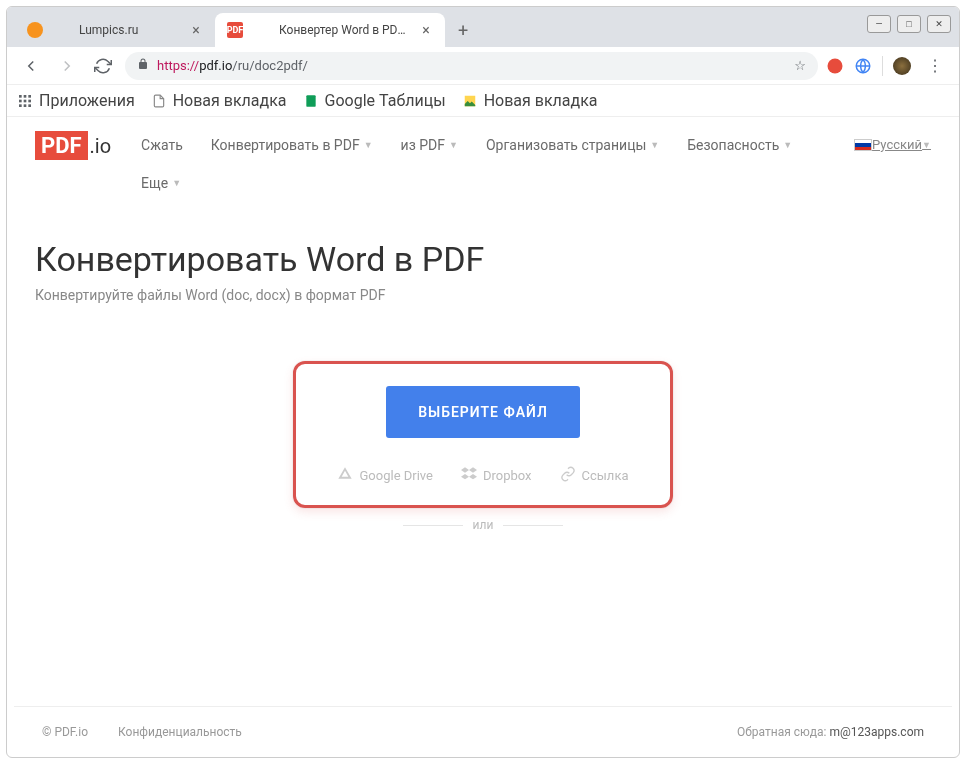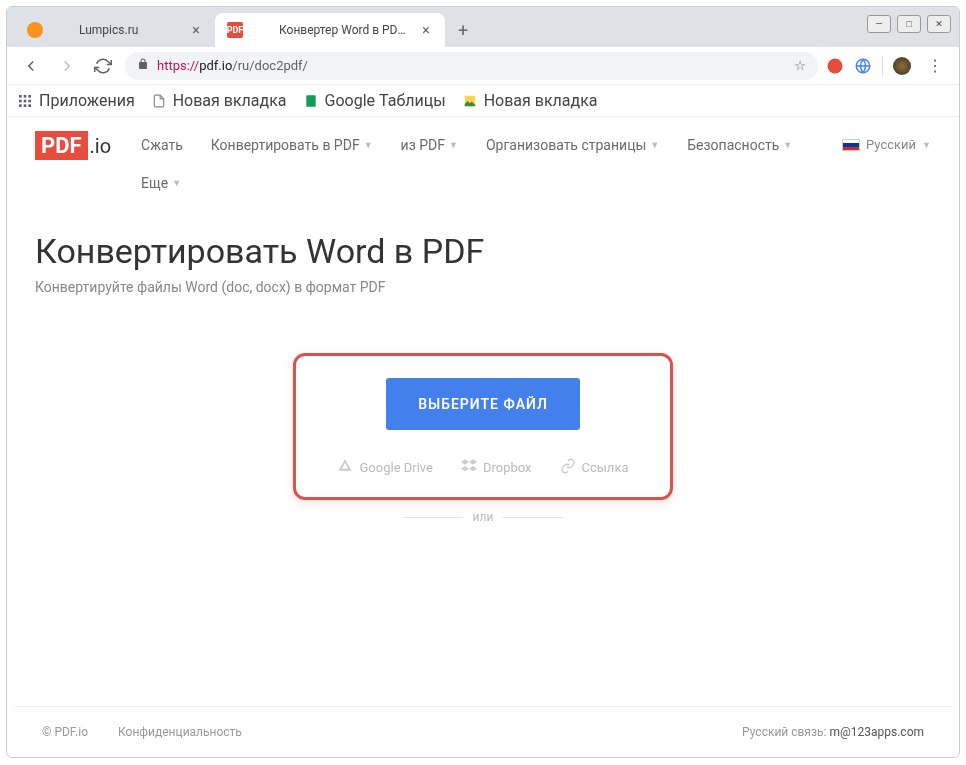--- a/index.html
+++ b/index.html
@@ -41,25 +41,25 @@
 .page { background: #fff; }
 .header { display: flex; align-items: flex-start; padding: 14px 28px 10px; gap: 30px; }
 .logo { font-size: 22px; font-weight: bold; display: flex; align-items: center; }
 .logo-pdf { background: #e74c3c; color: #fff; padding: 2px 6px; }
 .logo-io { color: #333; font-weight: 400; margin-left: 2px; font-size: 20px; }
 
 .nav { display: flex; flex-wrap: wrap; gap: 22px 28px; flex: 1; padding-top: 6px; }
 .nav-item { color: #6b6b6b; font-size: 14px; cursor: pointer; display: flex; align-items: center; gap: 4px; }
 .caret { font-size: 9px; color: #bbb; }
 
-.lang-switch { display: flex; align-items: center; gap: 6px; font-size: 13px; color: #888; cursor: pointer; padding-top: 6px; }
+.lang-switch { display: flex; align-items: center; font-size: 13px; color: #888; cursor: pointer; padding-top: 6px; text-decoration: underline; }
 .flag { width: 18px; height: 12px; background: linear-gradient(to bottom, #fff 33%, #0039a6 33%, #0039a6 66%, #d52b1e 66%); border: 1px solid #ccc; }
 
 .hero { padding: 30px 28px 10px; }
-.hero h1 { font-size: 34px; font-weight: 400; color: #333; margin-bottom: 8px; }
+.hero h1 { font-size: 34px; font-weight: 400; color: #333; margin-bottom: 8px; margin-top: 8px; }
 .hero p { font-size: 14px; color: #888; }
 
 .upload-area { margin: 48px auto 0; width: 380px; border: 3px solid #d9534f; border-radius: 12px; padding: 22px 24px 20px; text-align: center; box-shadow: 0 0 0 1px rgba(0,0,0,0.03), 0 4px 10px rgba(217,83,79,0.15); }
 .choose-btn { background: #4380eb; color: #fff; border: none; padding: 18px 32px; font-size: 14px; font-weight: 600; letter-spacing: 1px; border-radius: 3px; cursor: pointer; margin-bottom: 28px; }
 .sources { display: flex; justify-content: center; gap: 28px; font-size: 13px; color: #bbb; }
 .source { display: flex; align-items: center; gap: 6px; cursor: pointer; }
 
 .or-divider { text-align: center; color: #bbb; font-size: 12px; margin-top: 10px; position: relative; }
 .or-divider::before, .or-divider::after { content: ""; position: absolute; top: 50%; width: 60px; height: 1px; background: #e5e5e5; }
 .or-divider::before { left: calc(50% - 80px); }
@@ -250,16 +250,16 @@
 
     <div class="or-divider">или</div>
   </div>
 
   <div class="footer">
     <div class="left">
       <span>© PDF.io</span>
       <span>Конфиденциальность</span>
     </div>
     <div class="right">
-      <span>Русский связь: </span><a href="#">m@123apps.com</a>
+      <span>Обратная сюда: </span><a href="#">m@123apps.com</a>
     </div>
   </div>
 </div>
 
 </body></html>

